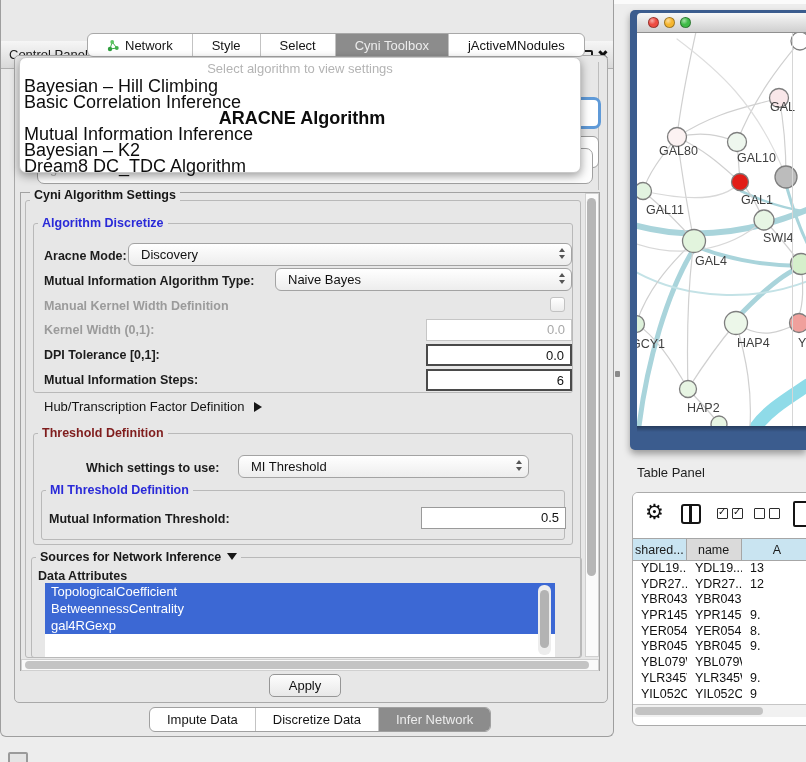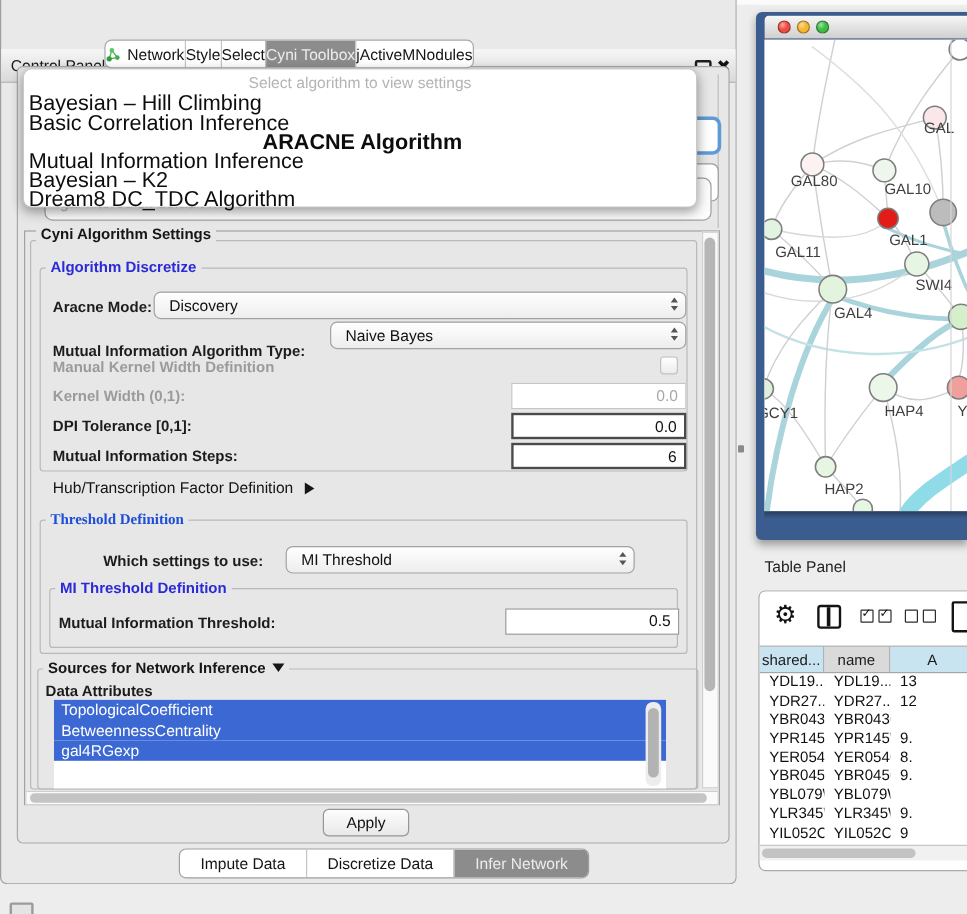--- a/index.html
+++ b/index.html
@@ -10,21 +10,21 @@
   #cp{position:absolute;left:0;top:4;width:614px;height:737px;background:#e9e9e9;
       border:1px solid #9e9e9e;border-top:none;border-radius:0 0 6px 6px;box-sizing:border-box;}
   #cp-titlebar{position:absolute;left:0;top:0;width:100%;height:28px;
       background:linear-gradient(#f6f6f6,#d9d9d9);border-bottom:1px solid #aeaeae;box-sizing:border-box;margin-top:41px;}
   #cp-title{position:absolute;left:8px;top:0;line-height:28px;font-size:13px;color:#1b1b1b;}
   #cp-float{position:absolute;left:578px;top:9px;width:10px;height:10px;border:2px solid #1c1c1c;border-radius:2px;}
   #cp-close{position:absolute;left:596px;top:0;line-height:28px;font-size:14px;font-weight:bold;color:#111;}
   
   #top-tabs{position:absolute;left:86px;top:33px;height:22px;display:flex;background:#fff;
       border:1px solid #a8a8a8;border-radius:6px;overflow:hidden;z-index:5;}
-  .tab{display:flex;align-items:center;padding:0 0;font-size:13px;color:#141414;border-left:1px solid #c3c3c3;cursor:default;}
+  .tab{display:flex;align-items:center;padding:0 19px;font-size:13px;color:#141414;border-left:1px solid #c3c3c3;cursor:default;}
   .tab:first-child{border-left:none;}
   .tab.sel{background:#8c8c8c;color:#ececec;}
   .tab svg{margin-right:5px;}
   
   #content-box{position:absolute;left:13px;top:55px;width:594px;height:648px;background:#e7e7e7;
       border:1px solid #a9a9a9;border-radius:5px;box-sizing:border-box;}
   
   .frag-line{position:absolute;left:597px;top:62px;width:1px;height:128px;background:#bdbdbd;}
   #frag-focus{position:absolute;left:556px;top:97px;width:38px;height:26px;border:3px solid #5f9ad8;border-radius:7px;background:#fff;}
   #frag-combo{position:absolute;left:556px;top:136px;width:40px;height:30px;border:1px solid #9c9c9c;border-radius:6px;background:#fff;}
@@ -36,21 +36,21 @@
       border:1px solid #c9c9c9;border-radius:7px;box-shadow:0 3px 10px rgba(0,0,0,.38);z-index:50;padding-top:2px;box-sizing:border-box;}
   #popup-ph{text-align:center;font-size:13px;color:#b4b4b4;height:18px;line-height:18px;}
   .pitem{font-size:18px;color:#0d0d0d;height:16px;line-height:16px;padding-left:4px;white-space:nowrap;}
   .pitem.bold{font-weight:700;text-align:center;}
   
   #settings{position:absolute;left:19px;top:192px;width:580px;height:479px;border:1px solid #a2a2a2;box-sizing:border-box;}
   .groupbox{position:absolute;border:1px solid #b9b9b9;border-radius:3px;box-sizing:border-box;}
   .gtitle{position:absolute;font-size:12.5px;font-weight:700;background:#e7e7e7;padding:0 4px;z-index:2;white-space:nowrap;}
   .gtitle.black{color:#161616;font-weight:600;}
   .gtitle.blue{color:#2a2ad8;}
-  .gtitle.green{color:#1d4ed8;font-family:Liberation Serif, serif;}
+  .gtitle.green{color:#7f1d1d;}
   .lbl{position:absolute;font-size:12.5px;font-weight:700;color:#1c1c1c;white-space:nowrap;}
   .lbl.dis{color:#9b9b9b;}
   .lbl.plain{font-weight:400;color:#141414;font-size:13px;}
   .combo{position:absolute;height:23px;border:1px solid #a3a3a3;border-radius:6px;
       background:linear-gradient(#ffffff,#ededed);box-sizing:border-box;padding-left:26px;}
   .combo .cval{position:absolute;left:12px;top:0;line-height:21px;font-size:13px;color:#111;}
   .spin{position:absolute;right:6px;top:4px;}
   .spin i{display:block;width:0;height:0;border-left:3.5px solid transparent;border-right:3.5px solid transparent;}
   .spin i.up{border-bottom:4.5px solid #555;margin-bottom:2.5px;}
   .spin i.dn{border-top:4.5px solid #555;}
@@ -176,21 +176,21 @@
 
       <div class="lbl" style="left:23px;top:56px;">Aracne Mode:</div>
       <div class="combo" style="left:107px;top:50px;width:444px;">
         <span class="cval">Discovery</span>
         <span class="spin">
             <i class="up"></i>
             <i class="dn"></i>
           </span>
       </div>
 
-      <div class="lbl" style="left:23px;top:81px;margin-top:12px;">Mutual Information Algorithm Type:</div>
+      <div class="lbl" style="left:23px;top:81px;">Mutual Information Algorithm Type:</div>
       <div class="combo" style="left:254px;top:75px;width:297px;">
         <span class="cval">Naive Bayes</span>
         <span class="spin">
             <i class="up"></i>
             <i class="dn"></i>
           </span>
       </div>
 
       <div class="lbl dis" style="left:23px;top:106px;">Manual Kernel Width Definition</div>
       <div class="checkbox" style="left:529px;top:104px;"></div>

